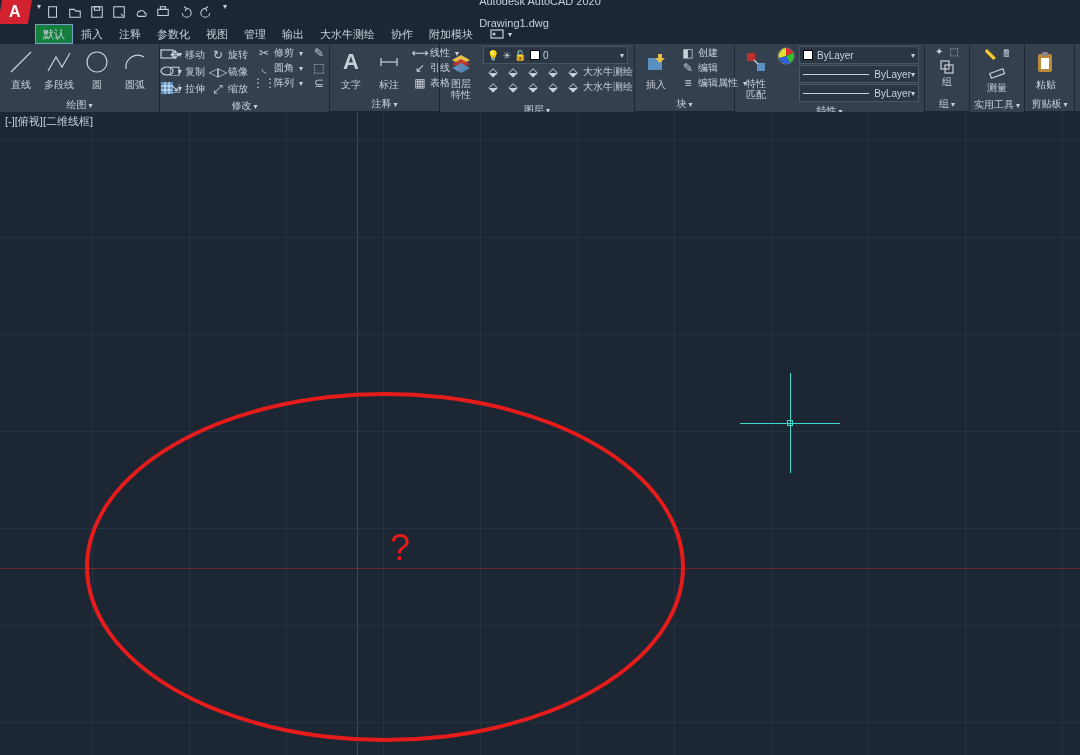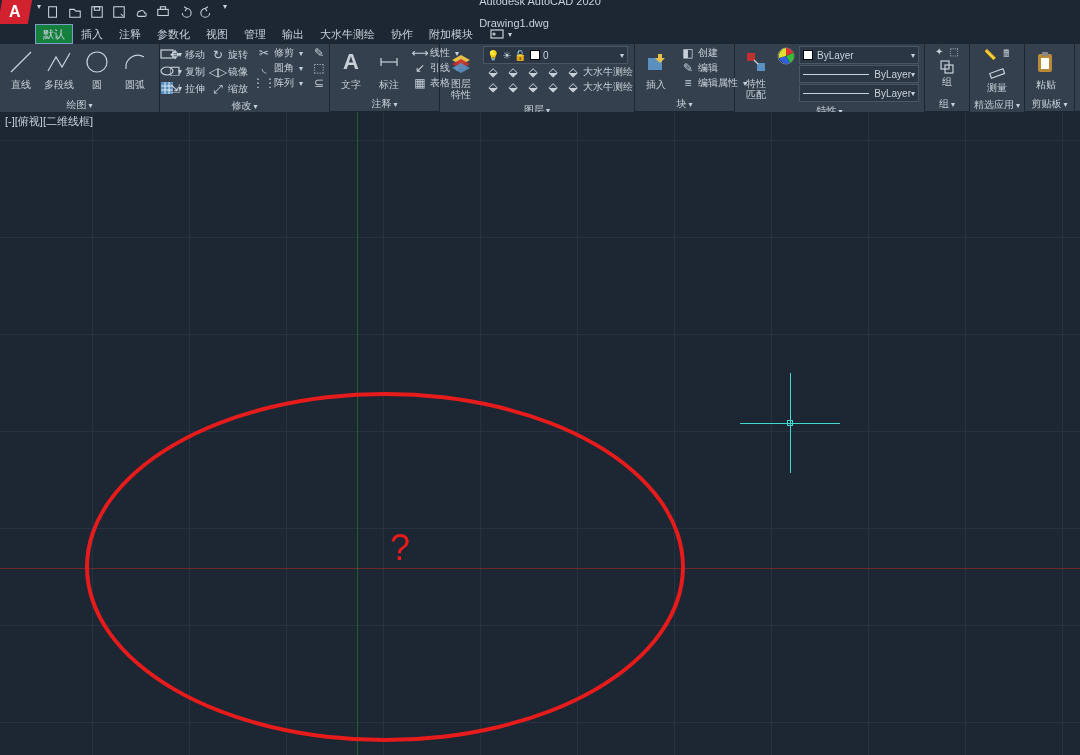--- a/index.html
+++ b/index.html
@@ -504,21 +504,21 @@
       <div class="tool-btn" style="margin-top:2px">
         <div class="icon" style="height:14px">
             <svg class="ico16" viewBox="0 0 16 16">
               <rect class="stroke-icon" x="1" y="6" width="14" height="5" transform="rotate(-20 8 8)"></rect>
             </svg>
           </div>
         <span>测量</span>
       </div>
     </div>
     <div class="panel-title">
-        <span>精选应用</span>
+        <span>实用工具</span>
         <span class="drop">▾</span>
       </div>
   </div>
 
   <div class="panel" style="width:50px">
     <div class="panel-body" style="justify-content:flex-start">
       <div class="tool-btn">
         <div class="icon">
             <svg class="ico24" viewBox="0 0 24 24">
               <rect fill="#b88a3a" x="4" y="4" width="14" height="18" rx="2"></rect>

